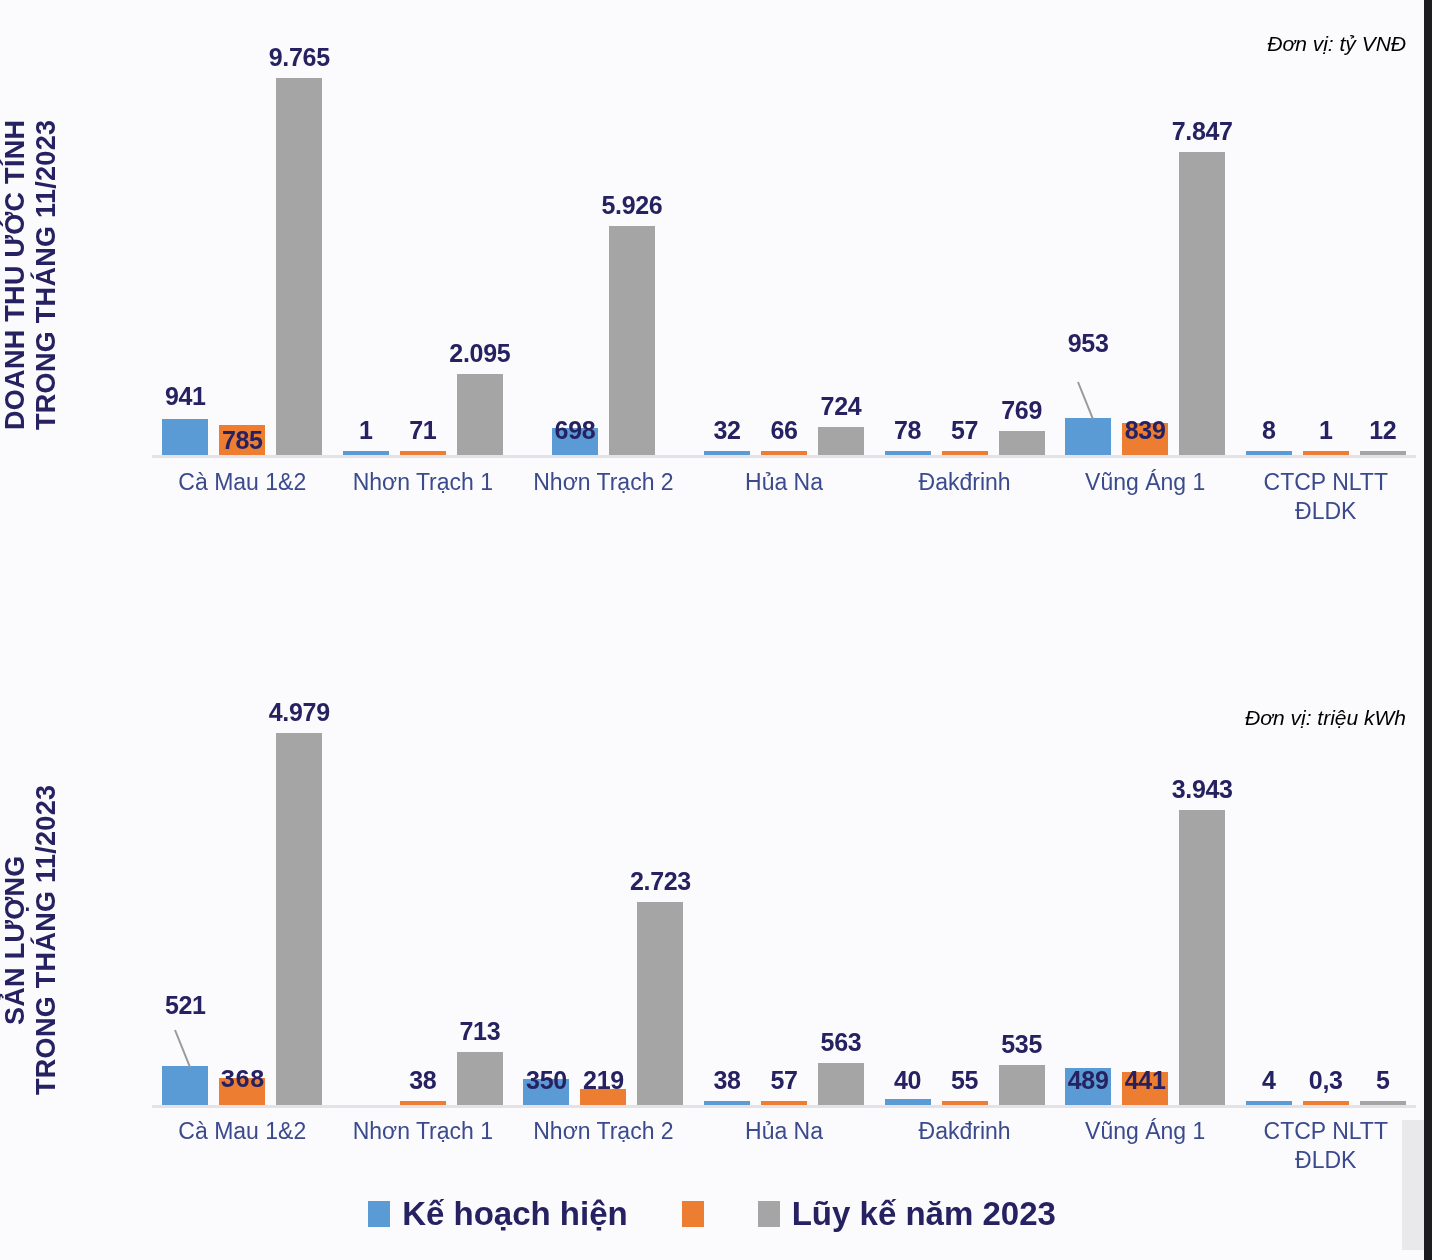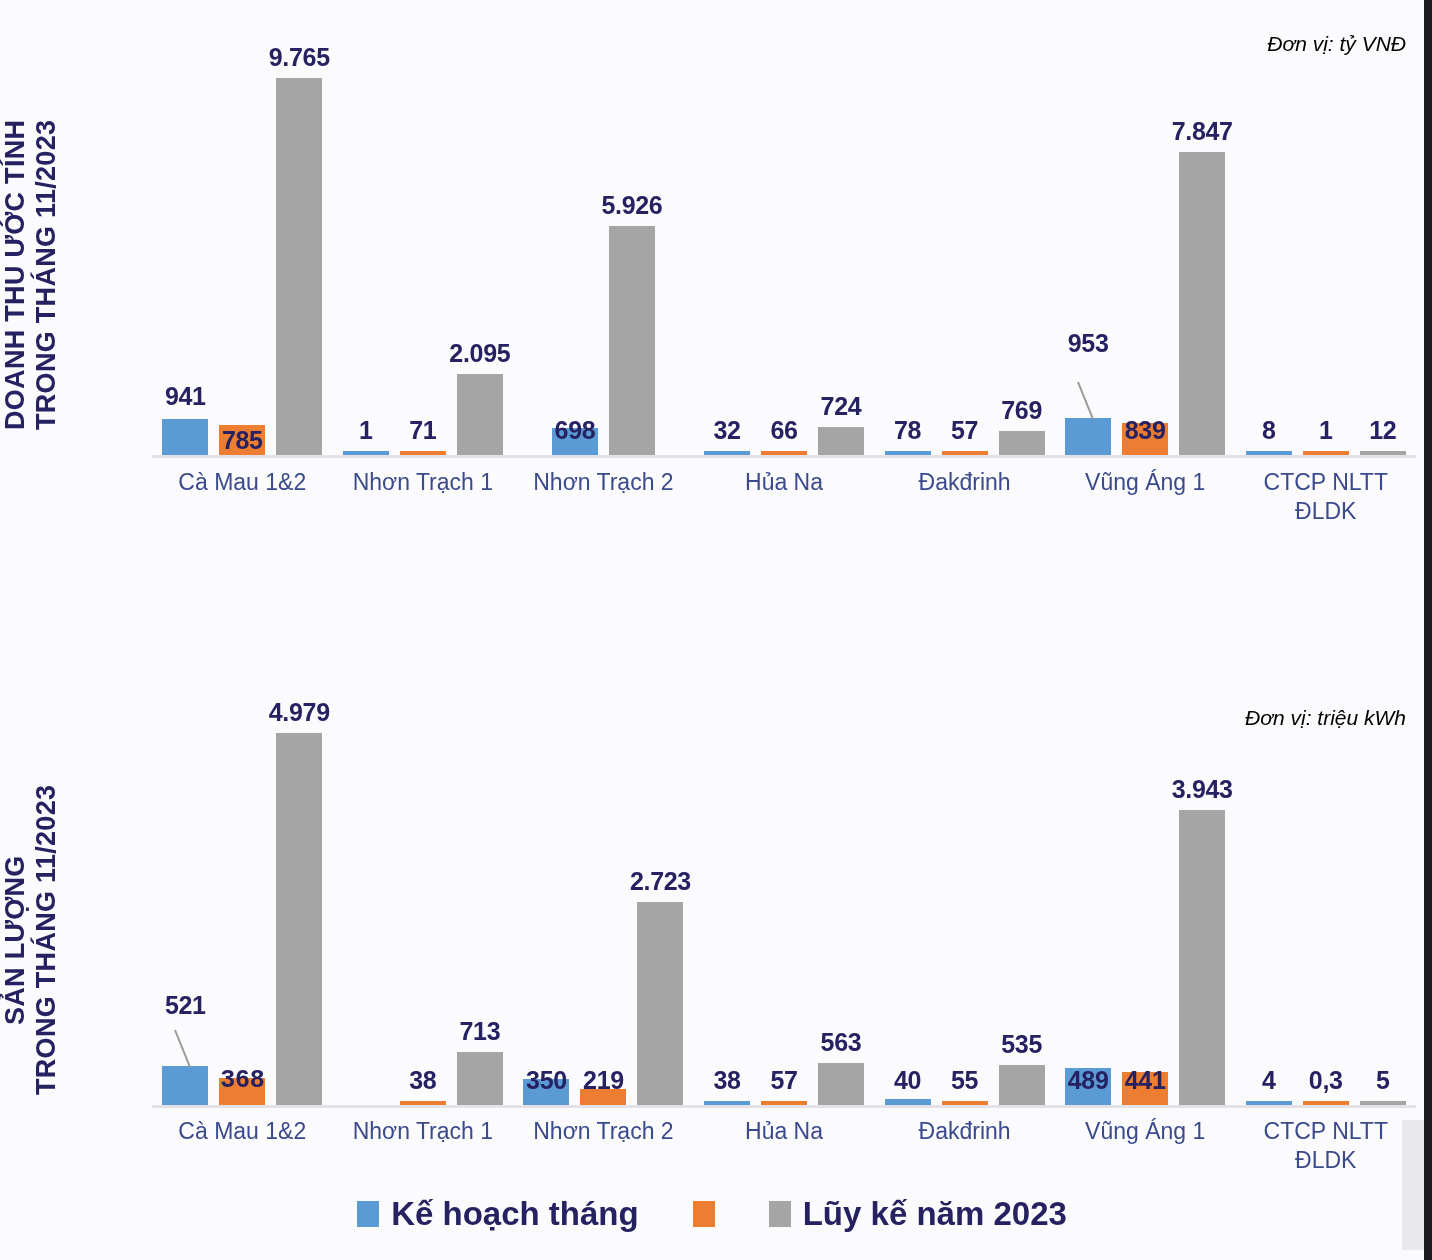--- a/index.html
+++ b/index.html
@@ -472,21 +472,21 @@
             <div class="cat-label">CTCP NLTT
 ĐLDK</div>
           </div>
         </div>
     </div>
   </div>
 
   <div class="legend" id="legend">
       <div class="legend-item">
         <span class="legend-swatch" style="background: rgb(91, 155, 213);"></span>
-        <span class="legend-text">Kế hoạch tháng</span>
+        <span class="legend-text">Kế hoạch hiện</span>
       </div>
       <div class="legend-item">
         <span class="legend-swatch" style="background: rgb(237, 125, 49);"></span>
       </div>
       <div class="legend-item">
         <span class="legend-swatch" style="background: rgb(165, 165, 165);"></span>
         <span class="legend-text">Lũy kế năm 2023</span>
       </div>
     </div>
 

